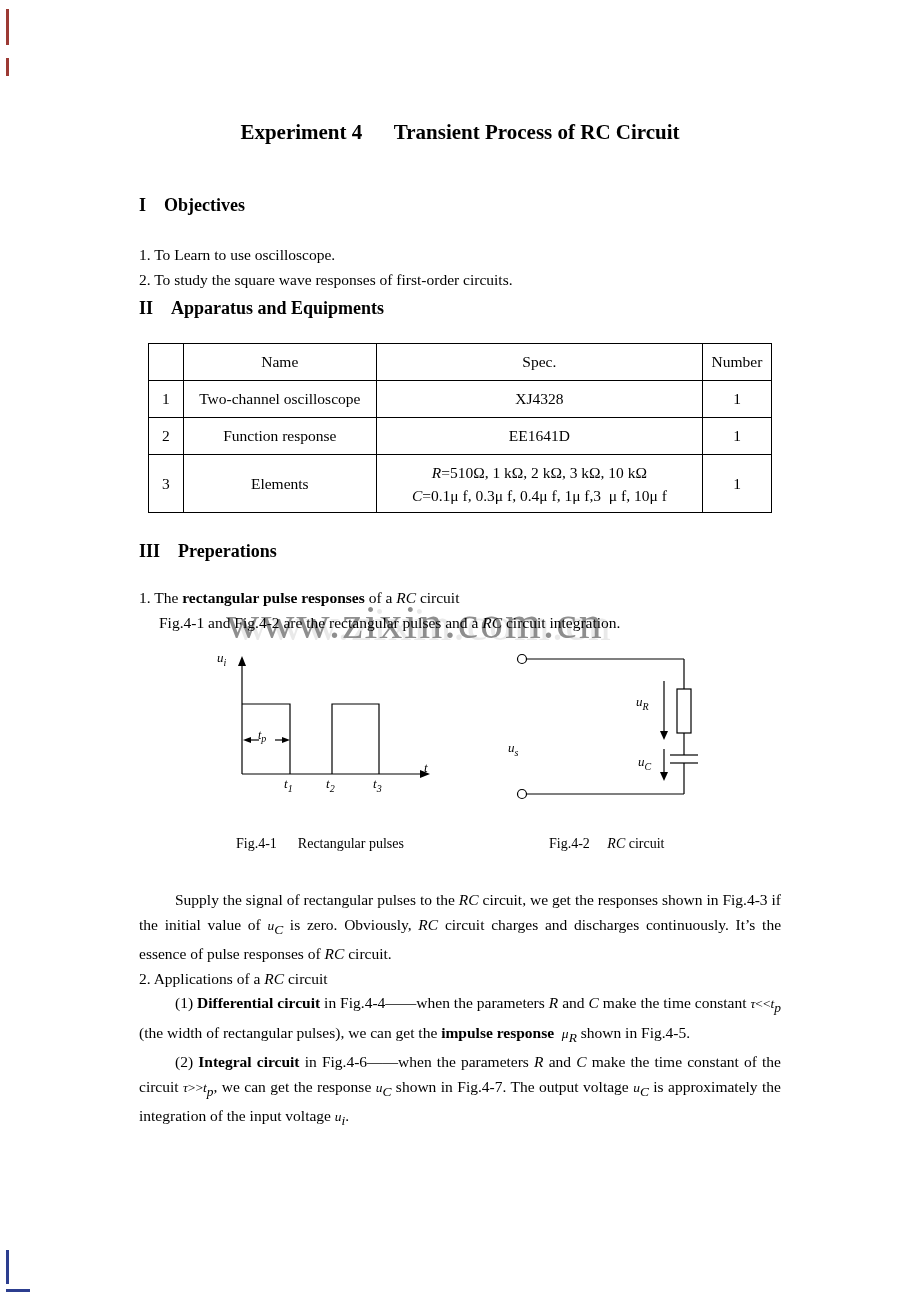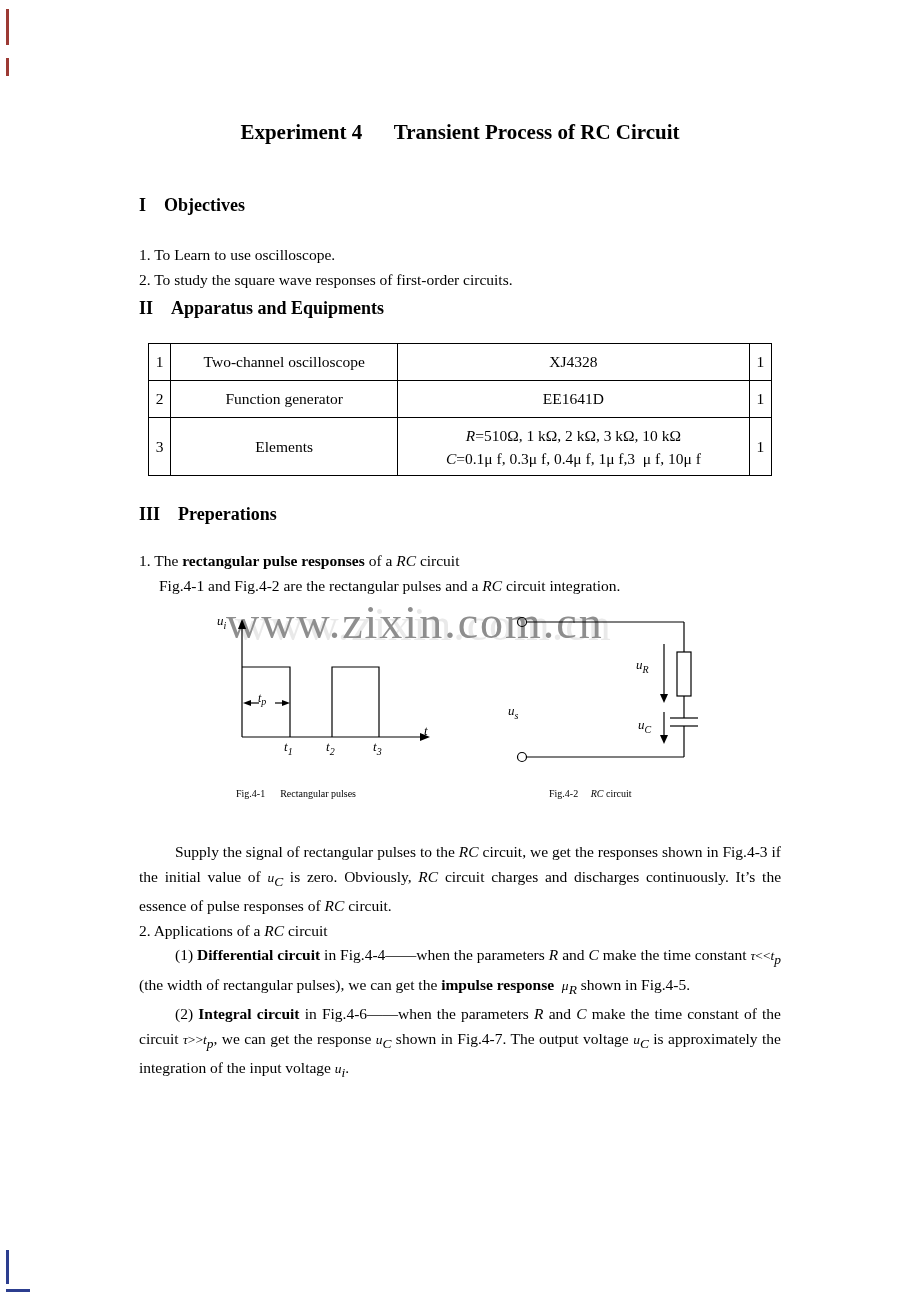--- a/index.html
+++ b/index.html
@@ -89,21 +89,21 @@
   .fig2 svg { left: 0; top: 0; }
   .flabel {
     position: absolute;
     font-size: 13px;
     font-style: italic;
     white-space: nowrap;
     line-height: 14px;
   }
   .flabel sub { font-size: 10px; }
 
-  .captions { position: relative; height: 24px; margin-top: 16px; font-size: 10px; }
+  .captions { position: relative; height: 24px; margin-top: 27px; font-size: 14px; }
   .cap { position: absolute; white-space: nowrap; }
   .cap1 { left: 97px; }
   .cap2 { left: 410px; }
 </style>
 </head>
 <body>
 
 <div class="page">
 
   <div class="artifact art-red-1"></div>
@@ -119,28 +119,34 @@
 
     <h2 class="sec sec-1">I&nbsp;&nbsp;&nbsp;&nbsp;Objectives</h2>
     <p class="body-line mt-items">1. To Learn to use oscilloscope.</p>
     <p class="body-line">2. To study the square wave responses of first-order circuits.</p>
 
     <h2 class="sec sec-2">II&nbsp;&nbsp;&nbsp;&nbsp;Apparatus and Equipments</h2>
 
     <table class="apparatus">
       <tbody>
         <tr class="row-h">
+          <th class="c-no"></th>
+          <th class="c-name">Name</th>
+          <th class="c-spec">Spec.</th>
+          <th class="c-num">Number</th>
+        </tr>
+        <tr class="row-h">
           <td>1</td>
           <td>Two-channel oscilloscope</td>
           <td>XJ4328</td>
           <td>1</td>
         </tr>
         <tr class="row-h">
           <td>2</td>
-          <td>Function generator</td>
+          <td>Function response</td>
           <td>EE1641D</td>
           <td>1</td>
         </tr>
         <tr class="row-tall">
           <td>3</td>
           <td>Elements</td>
           <td class="spec-multi">
             <div><span style="font-style: italic;">R</span><span>=510Ω, 1 kΩ, 2 kΩ, 3 kΩ, 10 kΩ</span></div>
             <div><span style="font-style: italic;">C</span><span>=0.1μ f, 0.3μ f, 0.4μ f, 1μ f,3&nbsp;&nbsp;μ f, 10μ f</span></div>
           </td>

